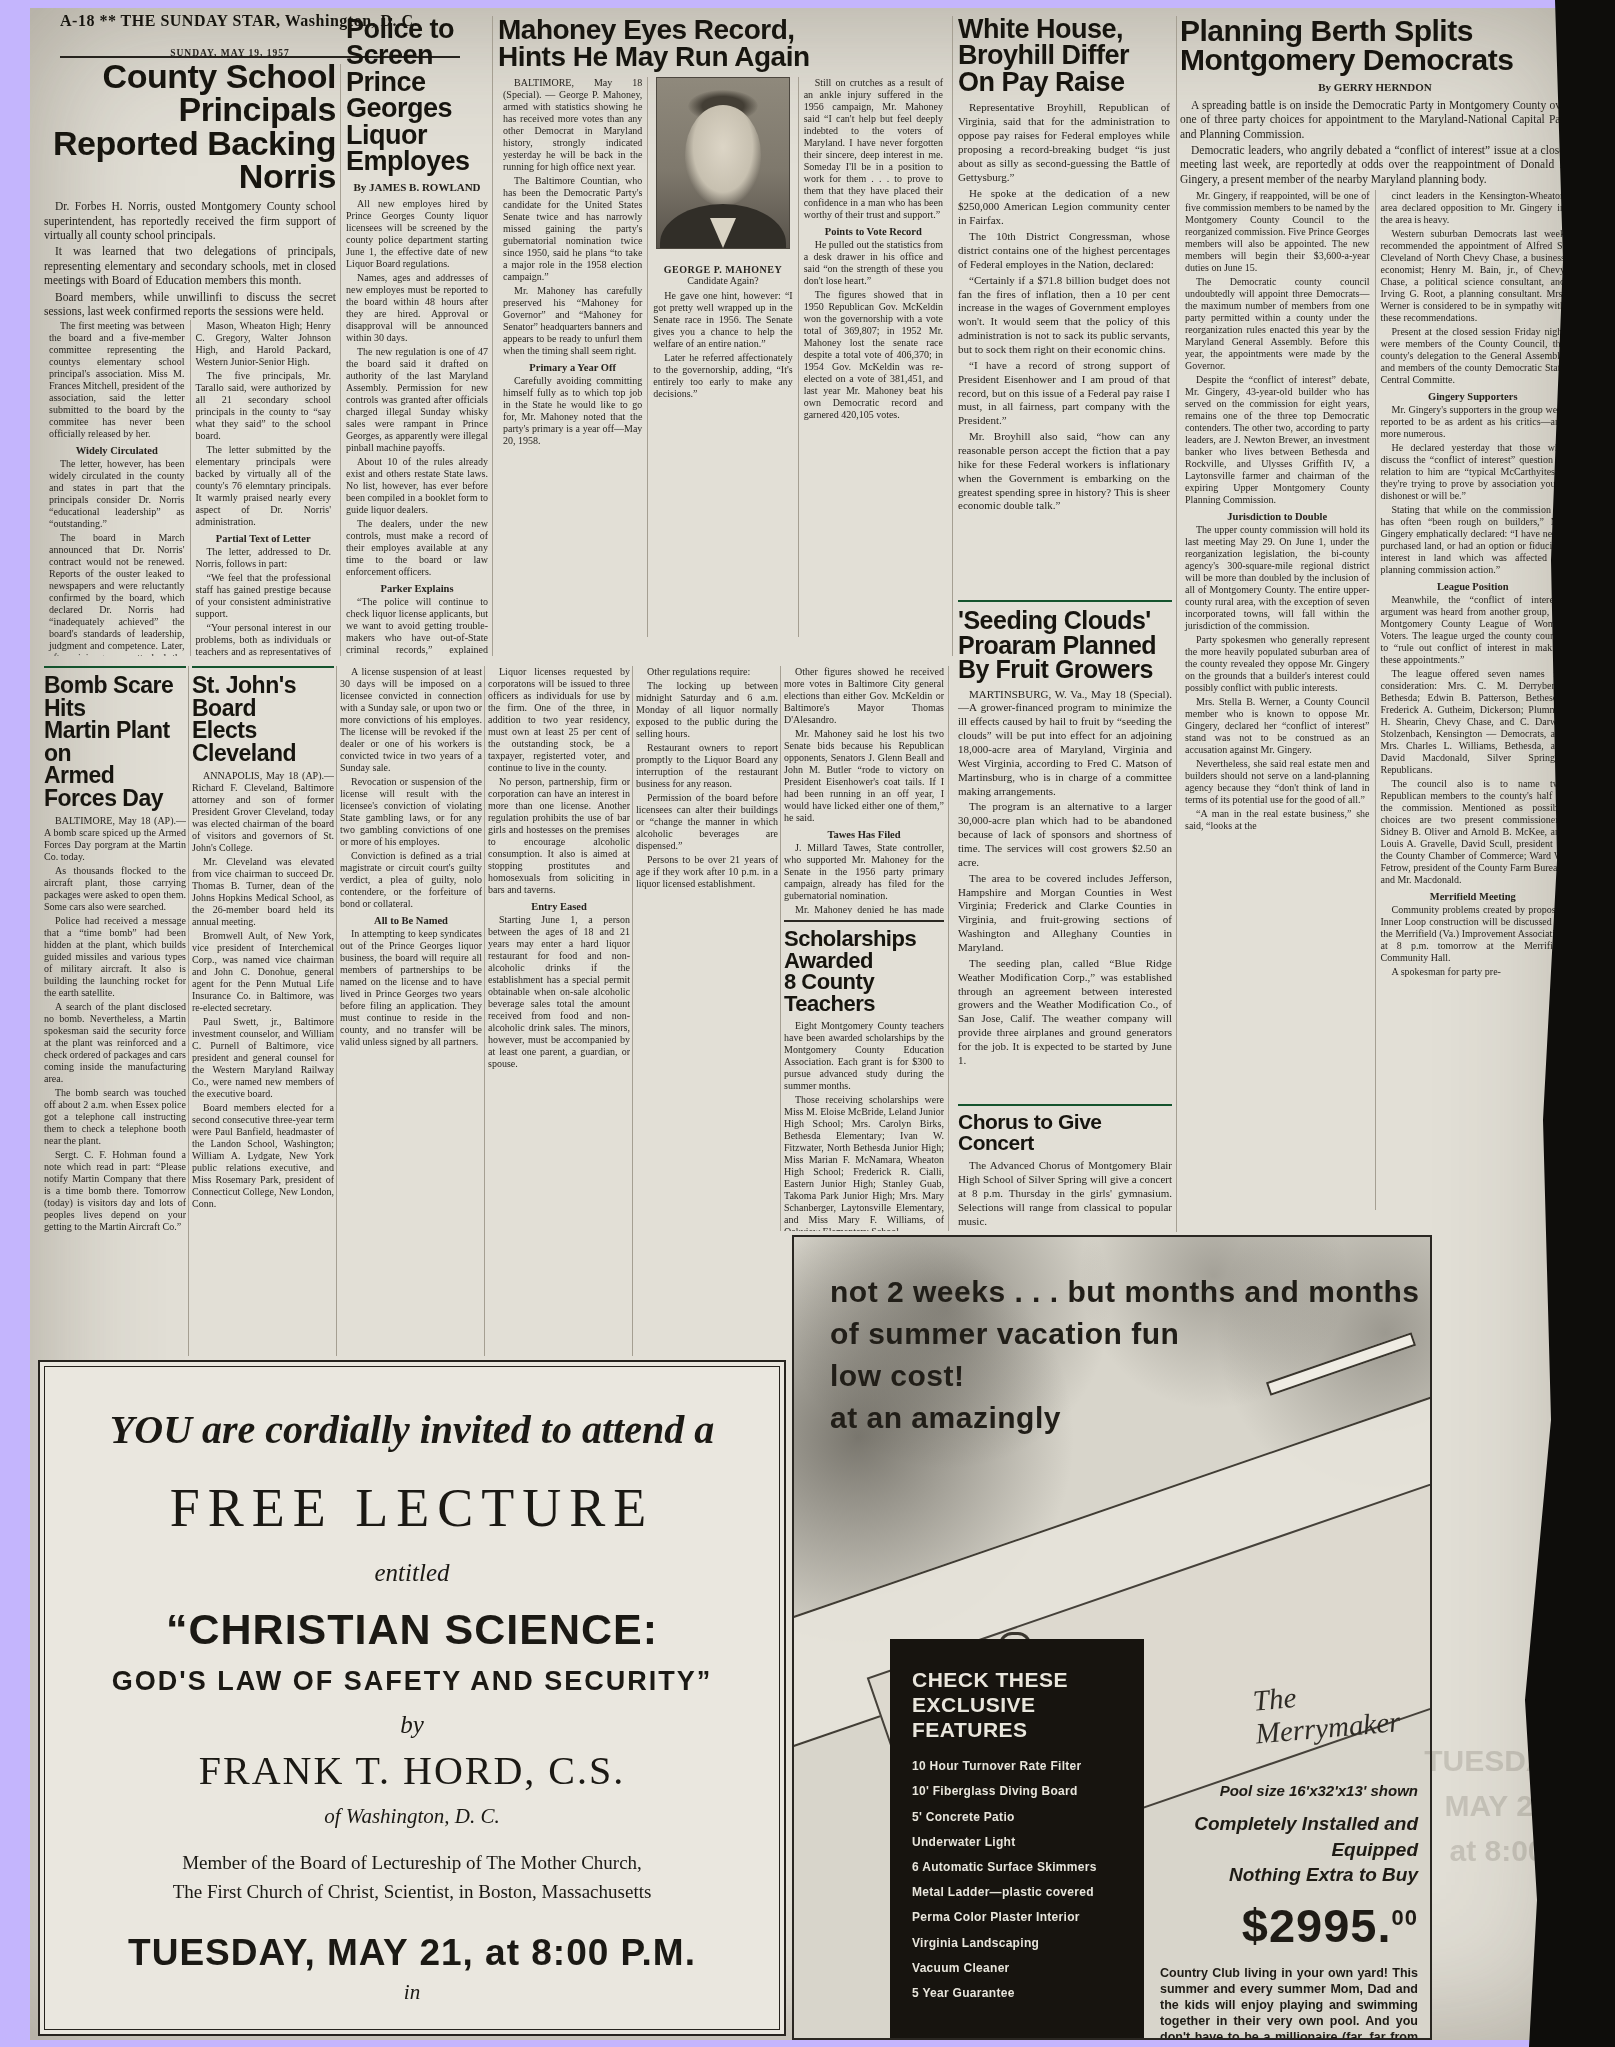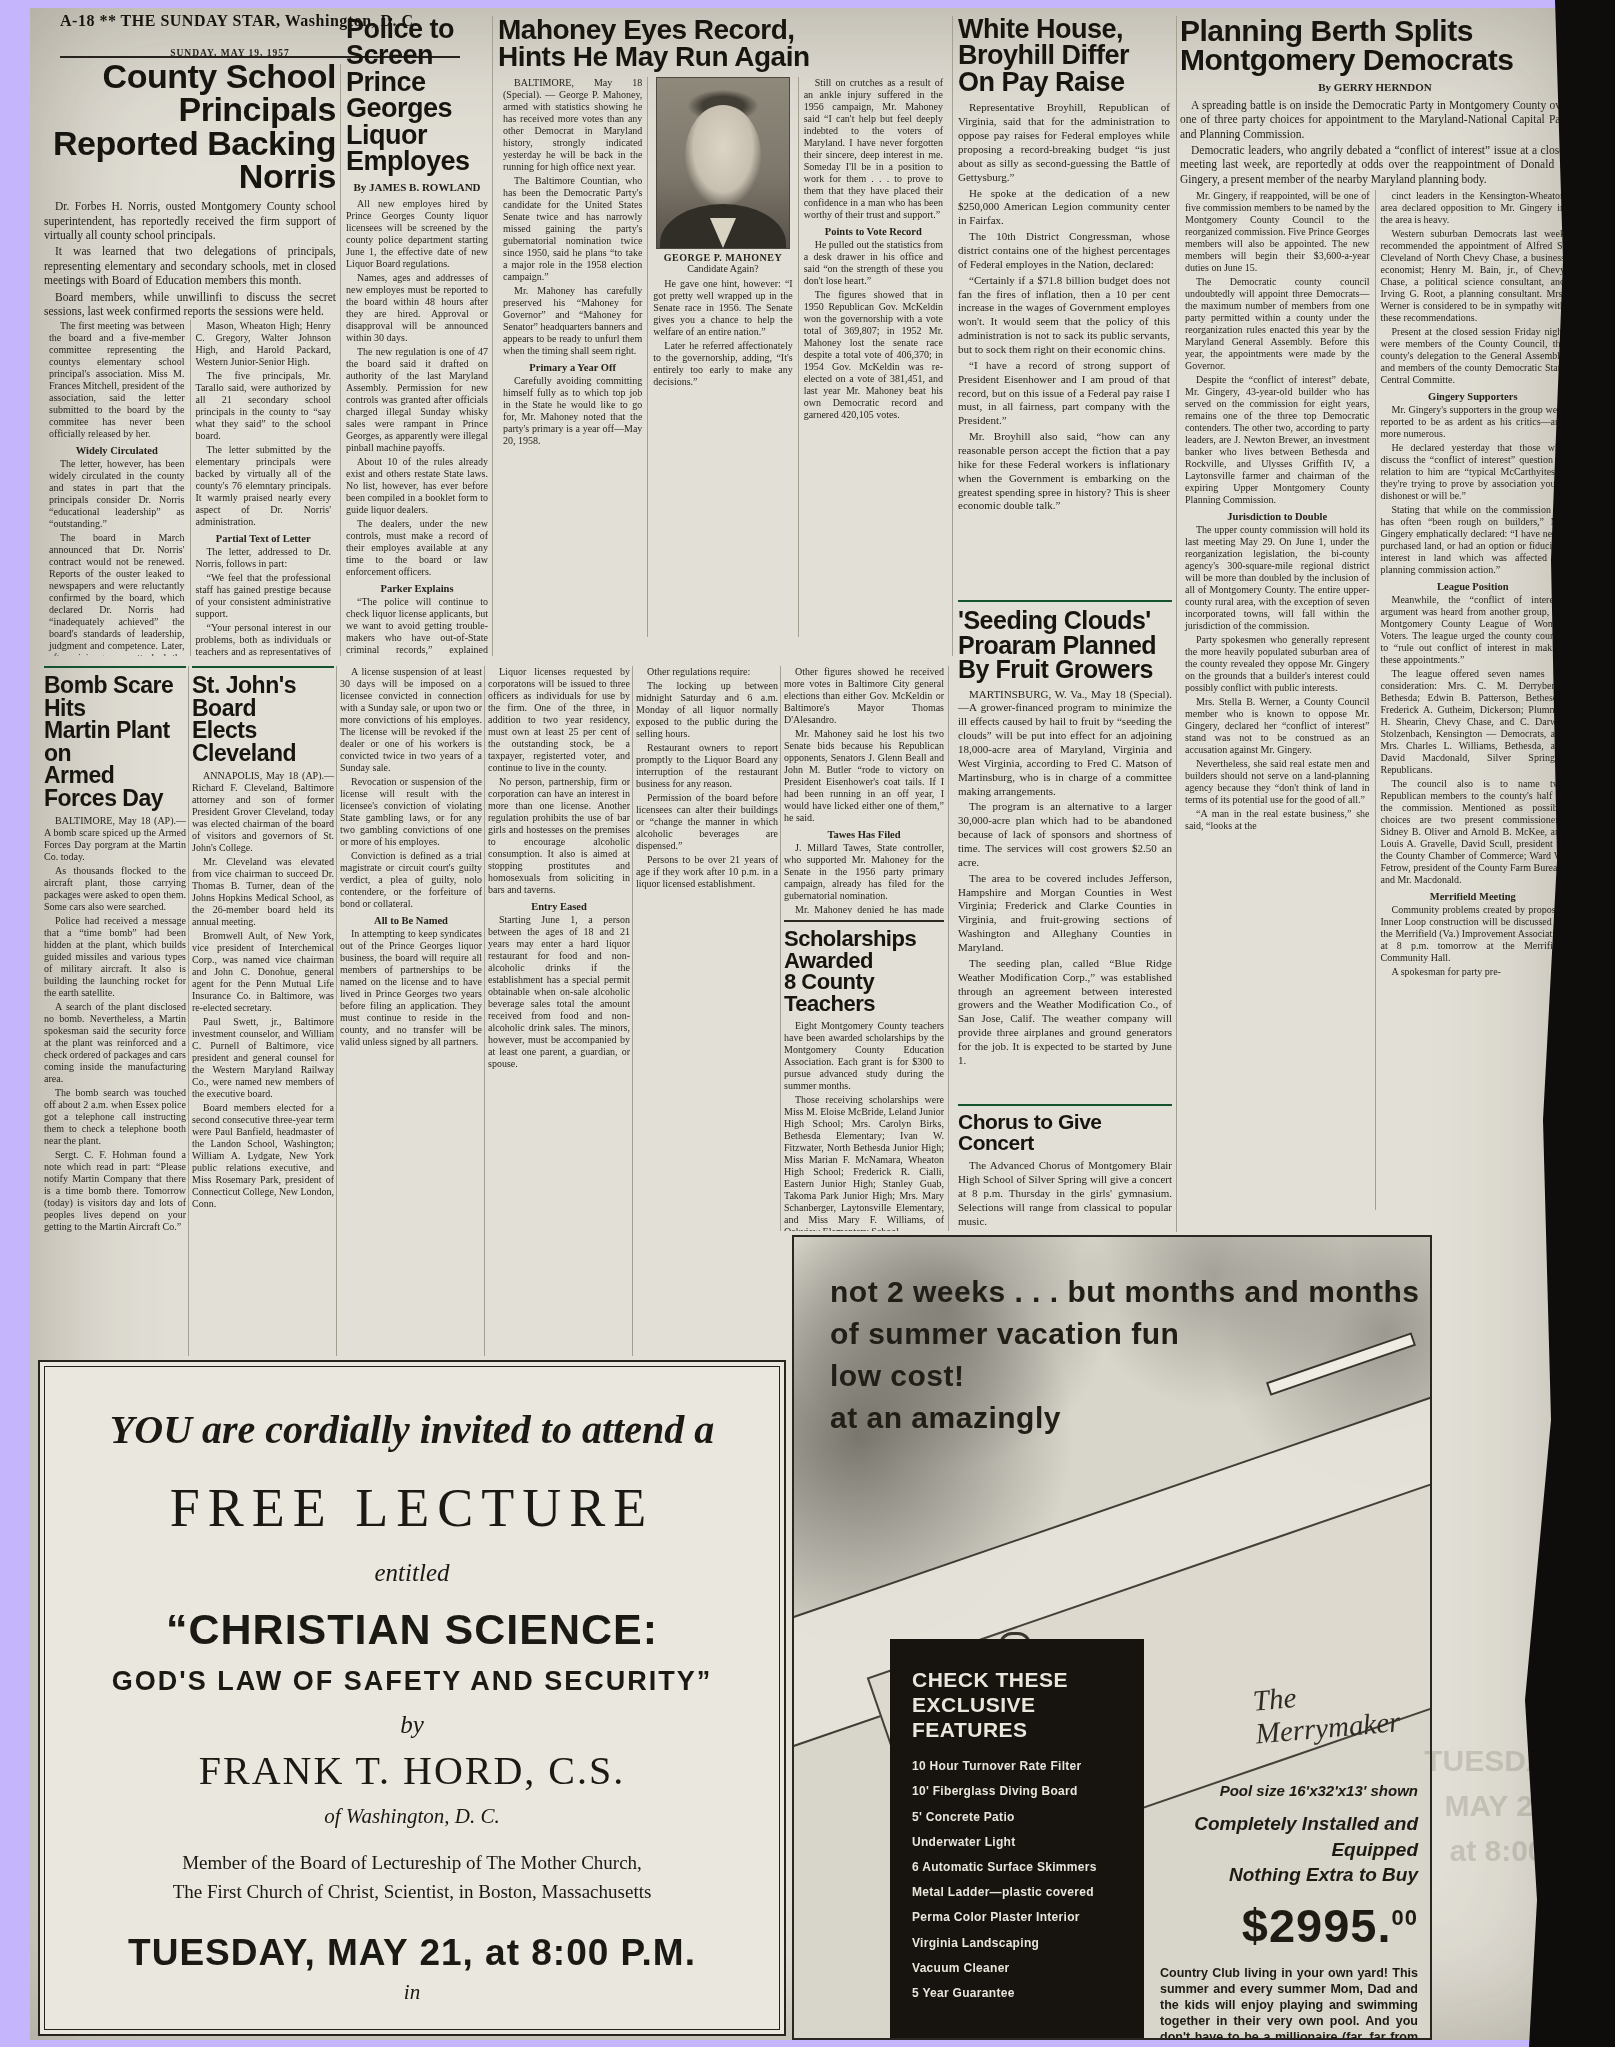--- a/index.html
+++ b/index.html
@@ -41,21 +41,21 @@
            overflow:hidden; border:1px solid #4c473f; }
   .photo .face { position:absolute; left:50%; top:16%; width:76px; height:100px; transform:translateX(-50%);
            background:radial-gradient(ellipse at 50% 42%, #dcd5c6 0%, #c7c0b0 55%, rgba(150,143,128,0) 74%);
            border-radius:50% 50% 46% 46%; }
   .photo .hair { position:absolute; left:50%; top:7%; width:70px; height:32px; transform:translateX(-50%);
            background:radial-gradient(ellipse, #433e35 42%, rgba(67,62,53,0) 72%); border-radius:50%; }
   .photo .suit { position:absolute; bottom:-4px; left:50%; transform:translateX(-50%); width:126px; height:48px;
            background:#312e28; border-radius:55% 55% 0 0 / 90% 90% 0 0; }
   .photo .shirt { position:absolute; bottom:0; left:50%; transform:translateX(-50%); width:26px; height:30px;
            background:#d9d3c4; clip-path:polygon(0 0,100% 0,50% 100%); }
-  .caption { text-align:center; margin-top:3px; }
+  .caption { text-align:center; margin-top:15px; }
   .caption .cap1 { font-weight:700; font-size:10px; letter-spacing:.5px; }
   .caption .cap2 { font-size:10px; }
 
   
   .lecture { background:#eae7df; border:2px solid #26231e; outline:1px solid #26231e; outline-offset:-7px;
              text-align:center; color:#1b1914; }
   .lect-invite { font-style:italic; font-size:40px; margin-top:44px; font-weight:600; }
   .lect-title  { font-size:54px; letter-spacing:8px; margin-top:24px; }
   .lect-entitled { font-style:italic; font-size:25px; margin-top:20px; }
   .lect-subj1 { font-family:"Liberation Sans", sans-serif; font-weight:700; font-size:43px; margin-top:18px; letter-spacing:1px; }

